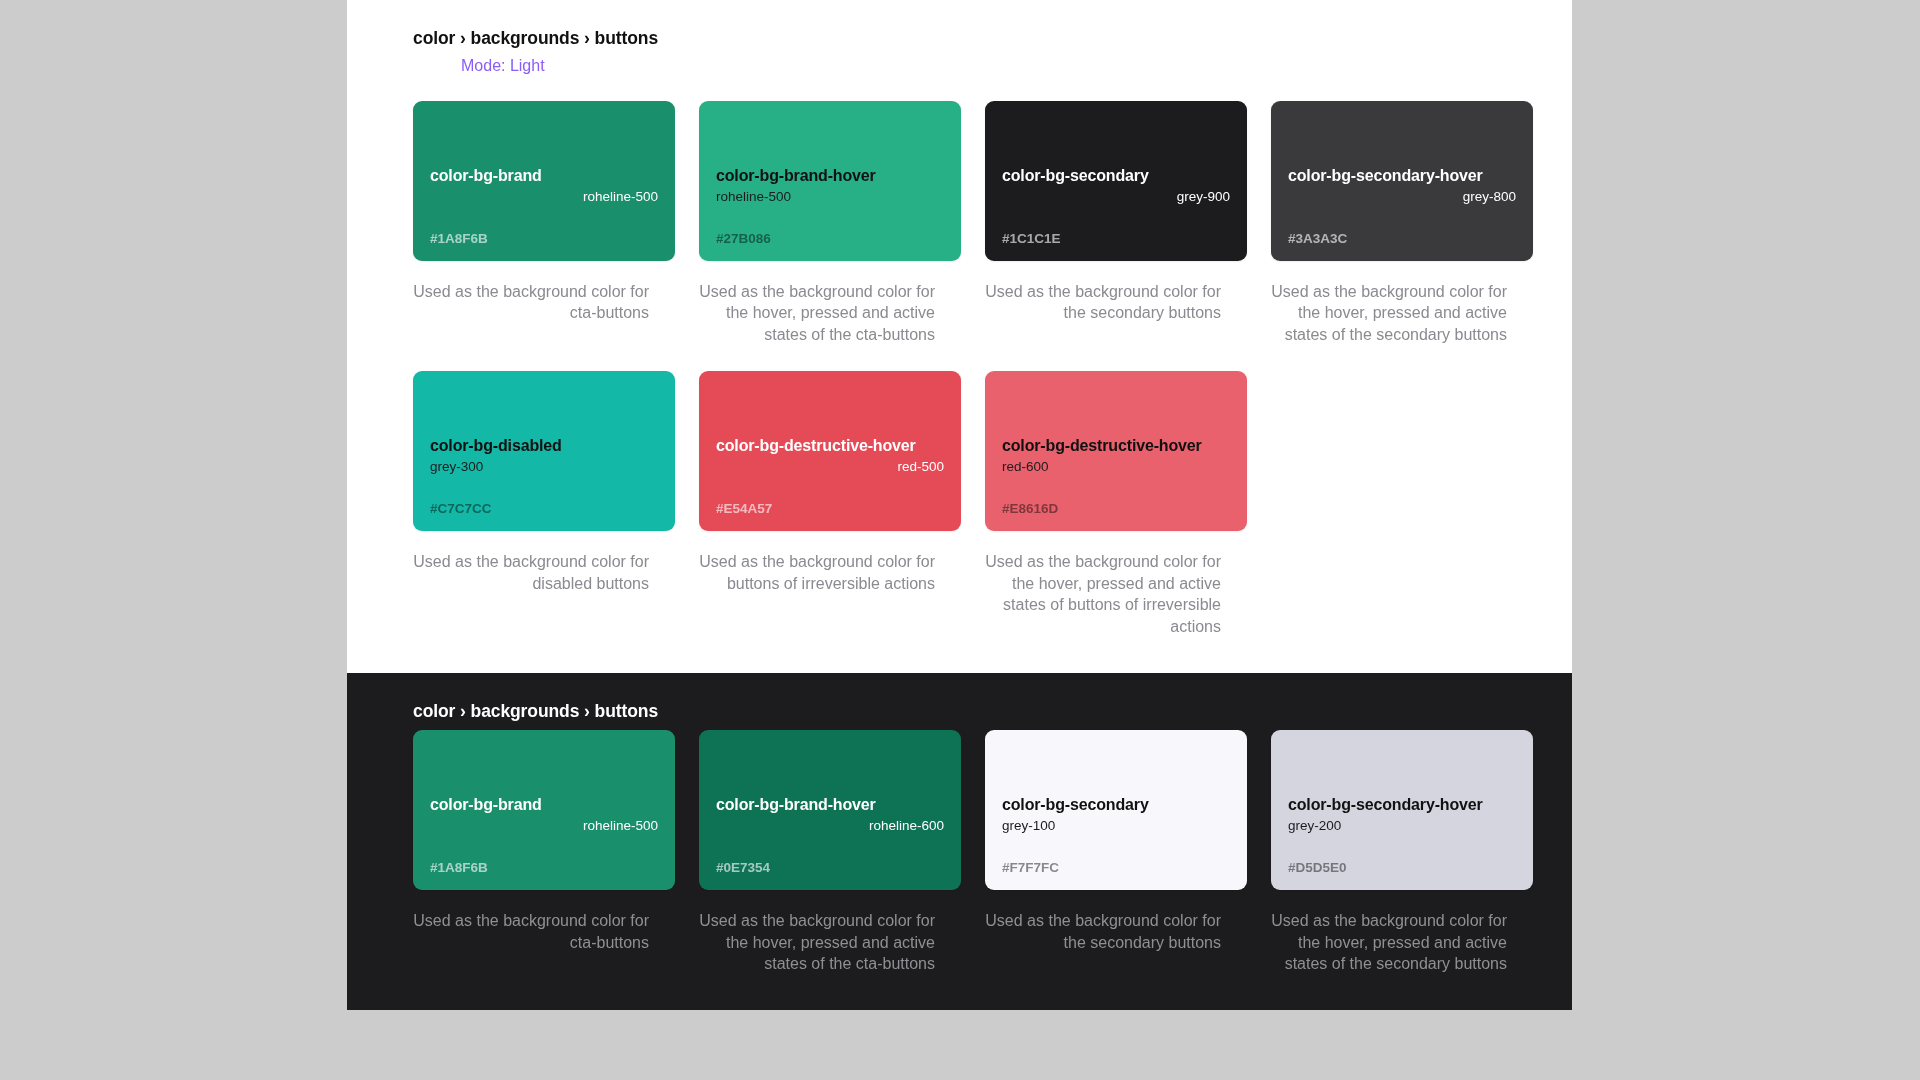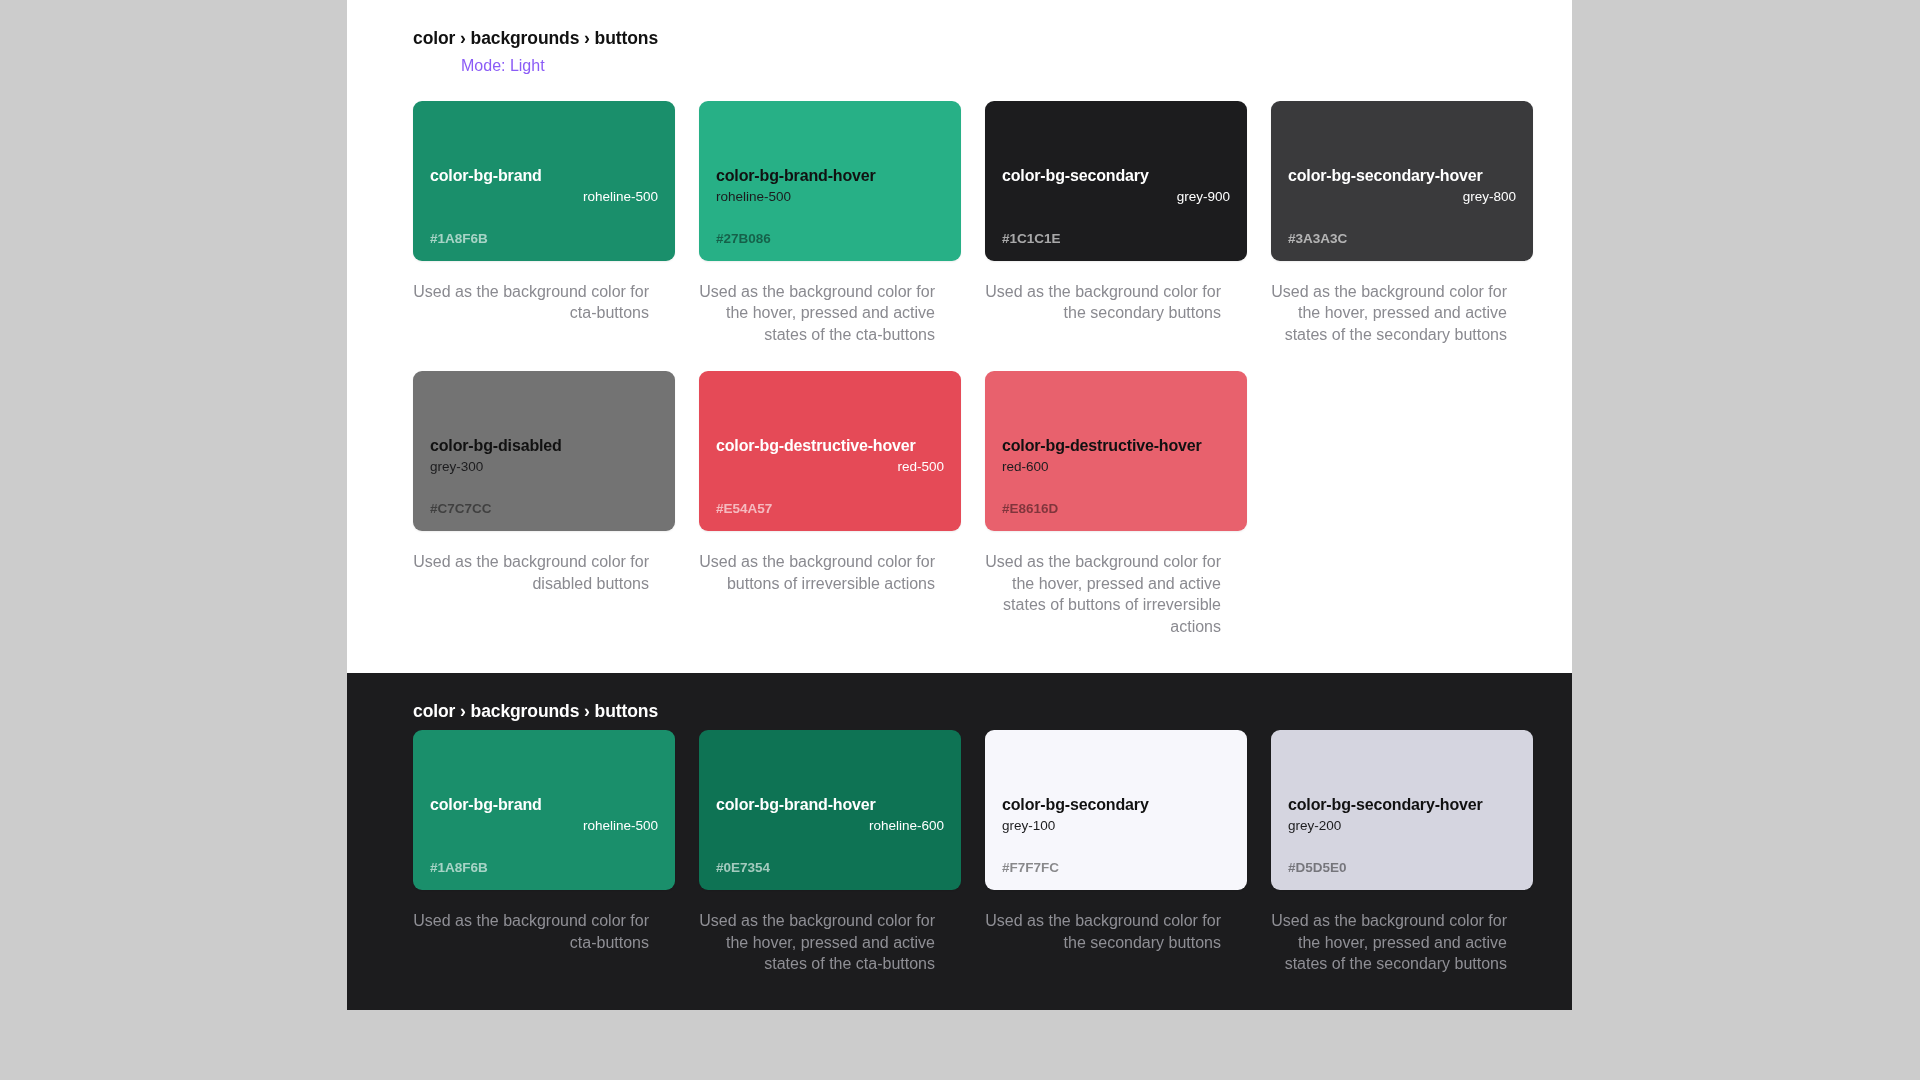--- a/index.html
+++ b/index.html
@@ -177,21 +177,21 @@
         </div>
         <div class="description">Used as the background color for the hover, pressed and active states of the secondary buttons</div>
       </div>
 
       <div class="row-gap"></div>
       <div class="row-gap"></div>
       <div class="row-gap"></div>
       <div class="row-gap"></div>
 
       <div class="cell">
-        <div class="swatch on-light" style="background:#737373">
+        <div class="swatch on-light" style="background:#14b8a6">
           <span class="names">
             <span class="token-name">color-bg-disabled</span>
             <span class="scale-name">grey-300</span>
           </span>
           <span class="hex-value">#C7C7CC</span>
         </div>
         <div class="description">Used as the background color for disabled buttons</div>
       </div>
 
       <div class="cell">

